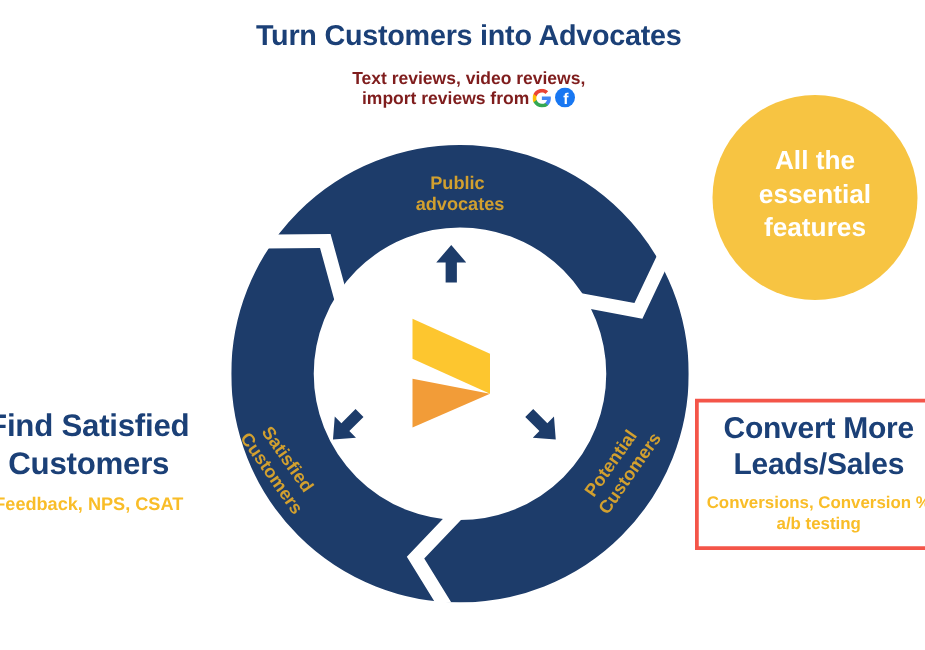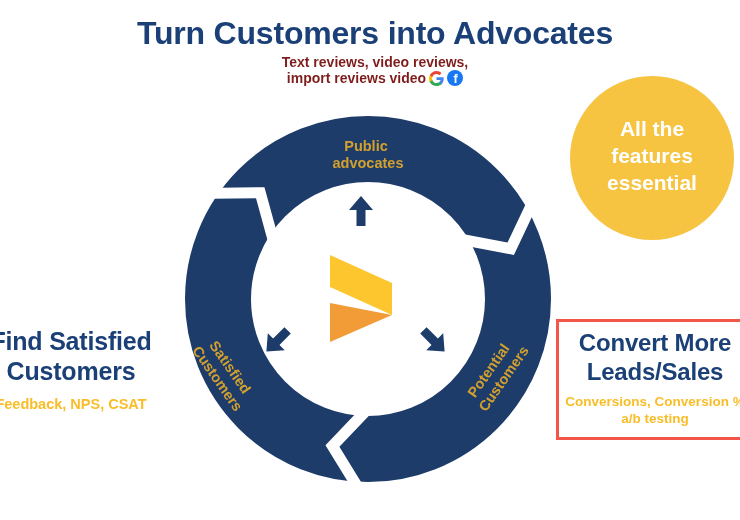--- a/index.html
+++ b/index.html
@@ -1,20 +1,20 @@
 <!DOCTYPE html>
 <html><head>
 <meta charset="utf-8">
 <style>
   html,body{margin:0;padding:0;background:#fff;}
   .stage{position:relative;width:740px;height:520px;overflow:hidden;background:#fff;
          font-family:"Liberation Sans", sans-serif;}
 
   .title{position:absolute;left:10px;right:0;top:15px;text-align:center;
-         font-size:32px;font-weight:700;color:#1b4077;letter-spacing:-0.2px;}
+         font-size:23px;font-weight:700;color:#1b4077;letter-spacing:-0.2px;}
 
   .subtitle{position:absolute;left:10px;right:0;top:54px;text-align:center;
             color:#7f1d1d;font-size:14px;font-weight:700;line-height:16px;}
   .subtitle .line2{display:flex;justify-content:center;align-items:center;gap:3px;}
   .subtitle svg{display:block;}
 
   .badge{position:absolute;left:570px;top:76px;width:164px;height:164px;border-radius:50%;
          background:#f7c442;display:flex;flex-direction:column;justify-content:center;
          align-items:center;padding-bottom:6px;box-sizing:border-box;}
   .badge div{color:#fff;font-size:21px;font-weight:600;line-height:27px;text-align:center;}
@@ -37,38 +37,38 @@
 </head>
 <body>
 
 <div class="stage">
 
   <div class="title">Turn Customers into Advocates</div>
 
   <div class="subtitle">
     <div>Text reviews, video reviews,</div>
     <div class="line2">
-      <span>import reviews video</span>
+      <span>import reviews from</span>
       <svg width="15" height="15" viewBox="0 0 24 24">
         <path fill="#4285f4" d="M23.5 12.3c0-.8-.1-1.6-.2-2.3H12v4.5h6.5c-.3 1.5-1.1 2.8-2.4 3.6v3h3.9c2.3-2.1 3.5-5.2 3.5-8.8z"></path>
         <path fill="#34a853" d="M12 24c3.2 0 6-1.1 8-2.9l-3.9-3c-1.1.7-2.5 1.2-4.1 1.2-3.1 0-5.8-2.1-6.7-5H1.3v3.1C3.3 21.3 7.3 24 12 24z"></path>
         <path fill="#fbbc05" d="M5.3 14.3c-.2-.7-.4-1.5-.4-2.3s.1-1.6.4-2.3V6.6H1.3C.5 8.2 0 10 0 12s.5 3.8 1.3 5.4l4-3.1z"></path>
         <path fill="#ea4335" d="M12 4.8c1.8 0 3.3.6 4.6 1.8L20 3.1C18 1.2 15.2 0 12 0 7.3 0 3.3 2.7 1.3 6.6l4 3.1c.9-2.9 3.6-4.9 6.7-4.9z"></path>
       </svg>
       <svg width="16" height="16" viewBox="0 0 16 16">
         <circle cx="8" cy="8" r="8" fill="#1877f2"></circle>
         <text x="8.7" y="13.2" font-size="12.5" font-weight="700" fill="#ffffff" text-anchor="middle">f</text>
       </svg>
     </div>
   </div>
 
   <div class="badge">
     <div>All the</div>
+    <div>essential</div>
     <div>features</div>
-    <div>essential</div>
   </div>
 
   <svg class="ring" viewBox="0 0 366 366">
 
     <circle cx="183" cy="183" r="150" fill="none" stroke="#1d3c6a" stroke-width="66"></circle>
 
     <g transform="rotate(-53 183 183)">
       <polygon points="169,-2 183,-2 210,33 183,68 169,68 196,33" fill="#ffffff"></polygon>
     </g>
     <g transform="rotate(63 183 183)">

